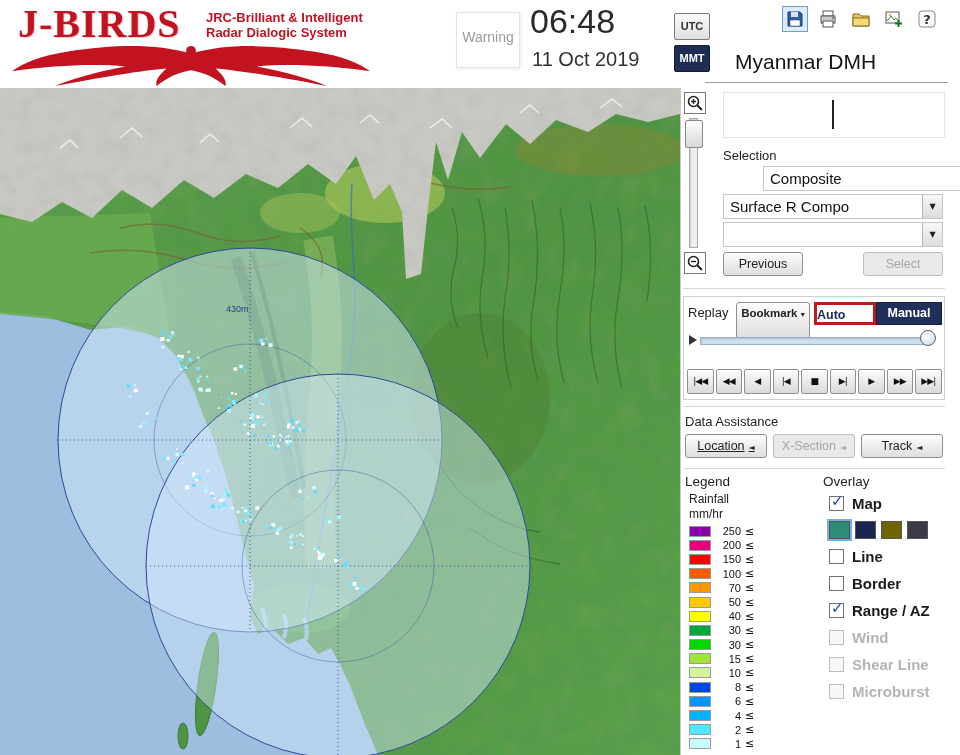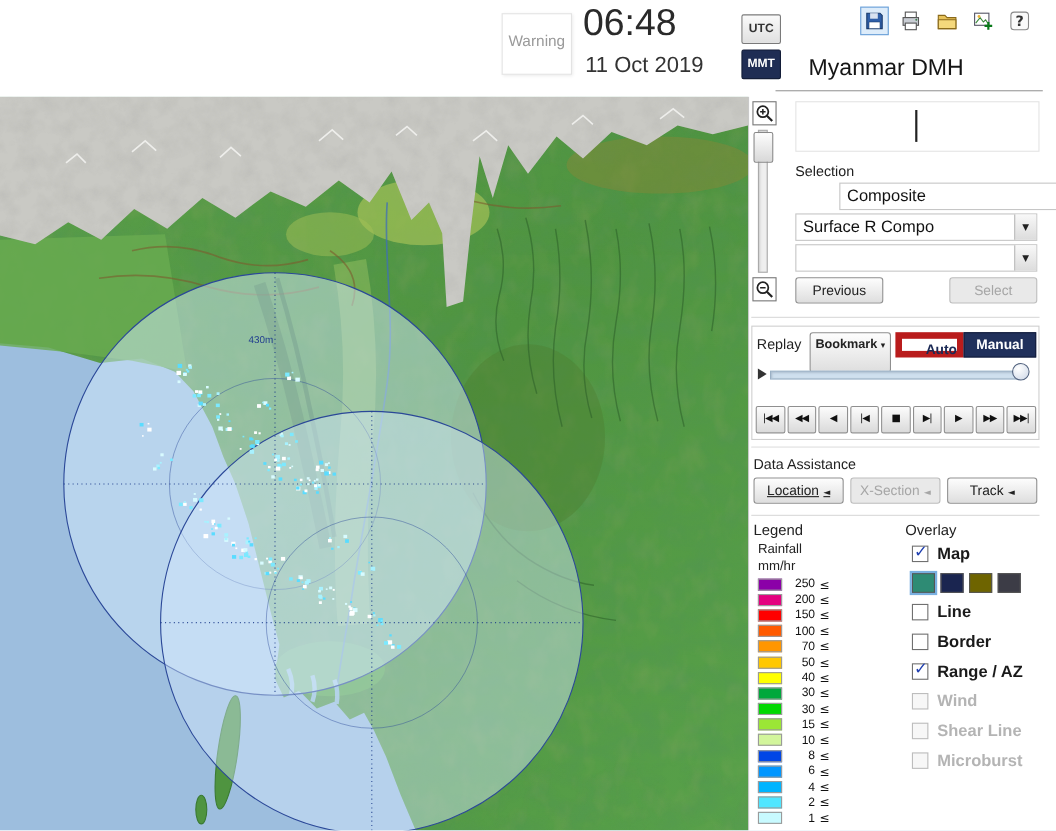--- a/index.html
+++ b/index.html
@@ -51,22 +51,22 @@
   .btn{background:linear-gradient(#fdfdfd,#dedede);border:1px solid #8f8f8f;border-radius:3px;
     font-size:12.5px;color:#222;text-align:center;box-sizing:border-box;}
   .btn.disabled{background:#e9e9e9;color:#a6a6a6;border-color:#bdbdbd;}
   #previous{position:absolute;left:42px;top:164px;width:80px;height:24px;line-height:22px;}
   #select{position:absolute;left:182px;top:164px;width:80px;height:24px;line-height:22px;}
   .divider{position:absolute;left:2px;width:262px;height:0;border-top:1px solid #d6d6d6;border-bottom:1px solid #fff;}
 
   #replay-group{position:absolute;left:2px;top:208px;width:262px;height:104px;border:1px solid #cfcfcf;box-sizing:border-box;}
   #replay-label{position:absolute;left:4px;top:8px;font-size:13px;color:#222;}
   #bookmark{position:absolute;left:52px;top:5px;width:74px;height:37px;font-size:11.5px;line-height:21px;font-weight:bold;}
-  #auto{position:absolute;left:130px;top:5px;width:62px;height:23px;background:#fff;border:6px solid #b91c1c;
-    color:#1b2a55;font-weight:bold;font-size:12.5px;line-height:21px;text-align:right;box-sizing:border-box;}
+  #auto{position:absolute;left:130px;top:5px;width:62px;height:23px;background:#fff;border:3px solid #b91c1c;
+    color:#1b2a55;font-weight:bold;font-size:12.5px;line-height:21px;text-align:left;box-sizing:border-box;}
   #manual{position:absolute;left:192px;top:5px;width:66px;height:23px;background:#20305b;border:1px solid #141f3d;
     color:#fff;font-weight:bold;font-size:12.5px;line-height:21px;text-align:center;box-sizing:border-box;}
   #smarker{position:absolute;left:5px;top:38px;width:0;height:0;border-top:5px solid transparent;
     border-bottom:5px solid transparent;border-left:8px solid #333;}
   #strack{position:absolute;left:16px;top:40px;width:228px;height:8px;background:#cfe0ee;border:1px solid #9ab0c4;
     box-shadow:inset 1px 1px 2px #aebfd0;box-sizing:border-box;}
   #sthumb{position:absolute;left:236px;top:33px;width:16px;height:16px;border-radius:50%;
     background:radial-gradient(circle at 35% 30%,#fff,#ccd6e6);border:1px solid #53637f;box-sizing:border-box;}
   #pb-row{position:absolute;left:3px;top:72px;display:flex;gap:2px;}
   .pbtn{width:26.5px;height:25px;background:linear-gradient(#fcfcfc,#dadada);border:1px solid #8f8f8f;border-radius:2px;
@@ -96,20 +96,31 @@
   #swatches{display:flex;gap:5px;height:26px;align-items:center;}
   .sw{width:21px;height:18px;border:1px solid #555;box-sizing:border-box;}
   .sw.sel{outline:2px solid #7ab0e0;}
 </style>
 </head>
 <body>
 
 <div id="root">
 
   <div id="hdr">
+    <div id="logo">
+      <div id="logo-title">J-BIRDS</div>
+      <div id="logo-subs">
+        <div>JRC-Brilliant &amp; Intelligent</div>
+        <div>Radar  Dialogic  System</div>
+      </div>
+      <svg id="eagle" width="362" height="47" viewBox="0 0 370 48">
+        <path d="M185,14 C150,4 110,4 58,12 C32,16 12,24 2,32 C44,26 86,24 118,27 C86,33 62,40 46,47 C92,38 136,31 160,29 C152,36 148,42 150,47 C160,39 172,33 185,31 C198,33 210,39 220,47 C222,42 218,36 210,29 C234,31 278,38 324,47 C308,40 284,33 252,27 C284,24 326,26 368,32 C358,24 338,16 312,12 C260,4 220,4 185,14 Z" fill="#c41320"></path>
+        <circle cx="185" cy="11" r="5" fill="#c41320"></circle>
+      </svg>
+    </div>
 
     <div id="warning-box">Warning</div>
     <div id="time">06:48</div>
     <div id="date">11 Oct 2019</div>
 
     <div id="tz">
       <div class="tzbtn" id="tz-utc">UTC</div>
       <div class="tzbtn" id="tz-mmt">MMT</div>
     </div>
 

